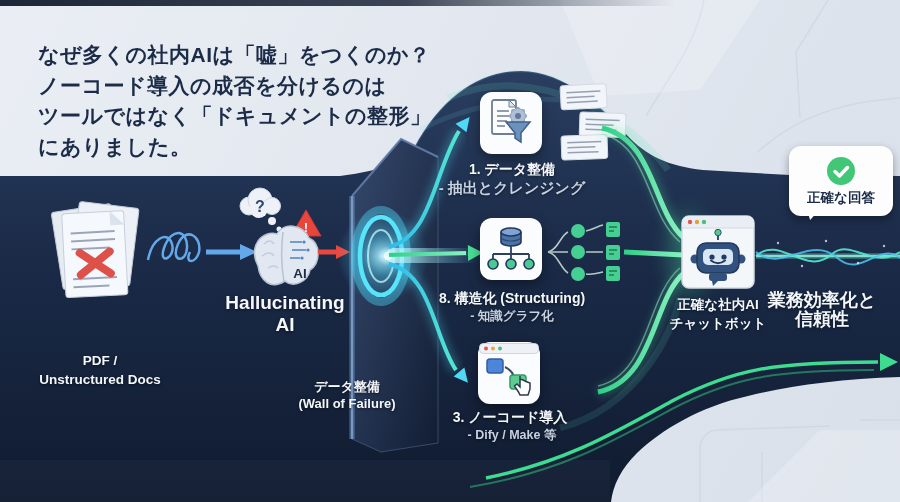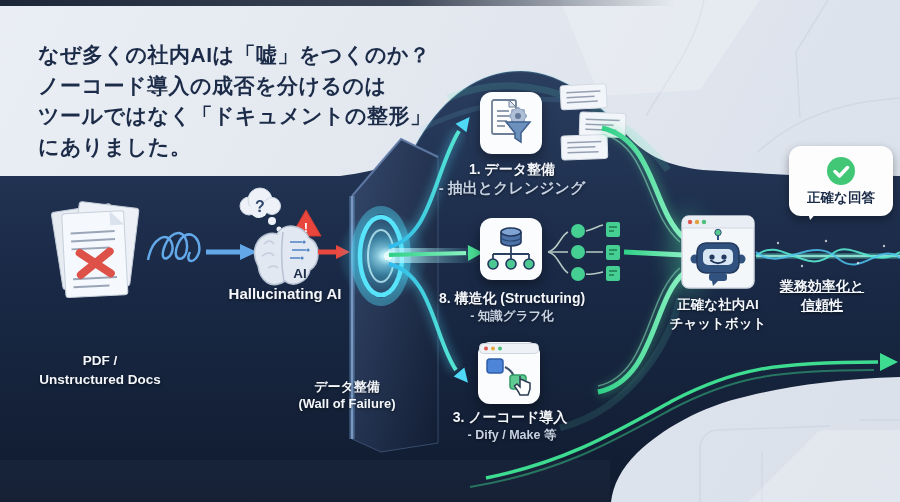--- a/index.html
+++ b/index.html
@@ -310,21 +310,21 @@
             <line x1="82" y1="54" x2="52" y2="76"></line>
           </g>
     </g>
   </svg>
 </div>
 <div class="abs ov wlabel" style="left:10px;top:309px;width:180px;font-size:13.5px;line-height:19px;margin-top:42px;">
   <span>PDF /</span>
   <span>Unstructured Docs</span>
 </div>
 
-<div class="abs ov wlabel" style="left:220px;top:285px;width:130px;font-size:15px;text-align:center;">Hallucinating AI</div>
+<div class="abs ov wlabel" style="left:220px;top:292px;width:130px;font-size:19px;text-align:center;">Hallucinating AI</div>
 
 <div class="abs ov wlabel" style="left:286px;top:379px;width:122px;font-size:13px;line-height:16.5px;">
   <span>データ整備</span>
   <span>(Wall of Failure)</span>
 </div>
 
 <div class="abs ov card" style="left:480px;top:92px;width:62px;height:62px;">
   <svg width="62" height="62" viewBox="0 0 62 62">
     <rect x="12" y="8" width="24" height="34" rx="2" fill="#fdfdfe" stroke="#6d7f96" stroke-width="1.8"></rect>
     <polygon points="29,8 36,15 29,15" fill="#dce4ee" stroke="#6d7f96"></polygon>
@@ -413,18 +413,18 @@
 </div>
 
 <div class="abs ov bubble">
   <svg width="30" height="30" viewBox="0 0 30 30">
     <circle cx="15" cy="15" r="14" fill="#41c776"></circle>
     <path d="M9,15.5 l4.5,4.5 8,-8.5" stroke="#ffffff" stroke-width="3.5" stroke-linecap="round" stroke-linejoin="round" fill="none"></path>
   </svg>
   <div class="bubble-text">正確な回答</div>
 </div>
 
-<div class="abs ov wlabel" style="left:766px;top:277px;width:112px;font-size:14px;line-height:19px;text-decoration:underline;">
+<div class="abs ov wlabel" style="left:766px;top:291px;width:112px;font-size:18px;line-height:19px;">
   <span>業務効率化と</span>
   <span>信頼性</span>
 </div>
 
 </div>
 
 </body></html>

